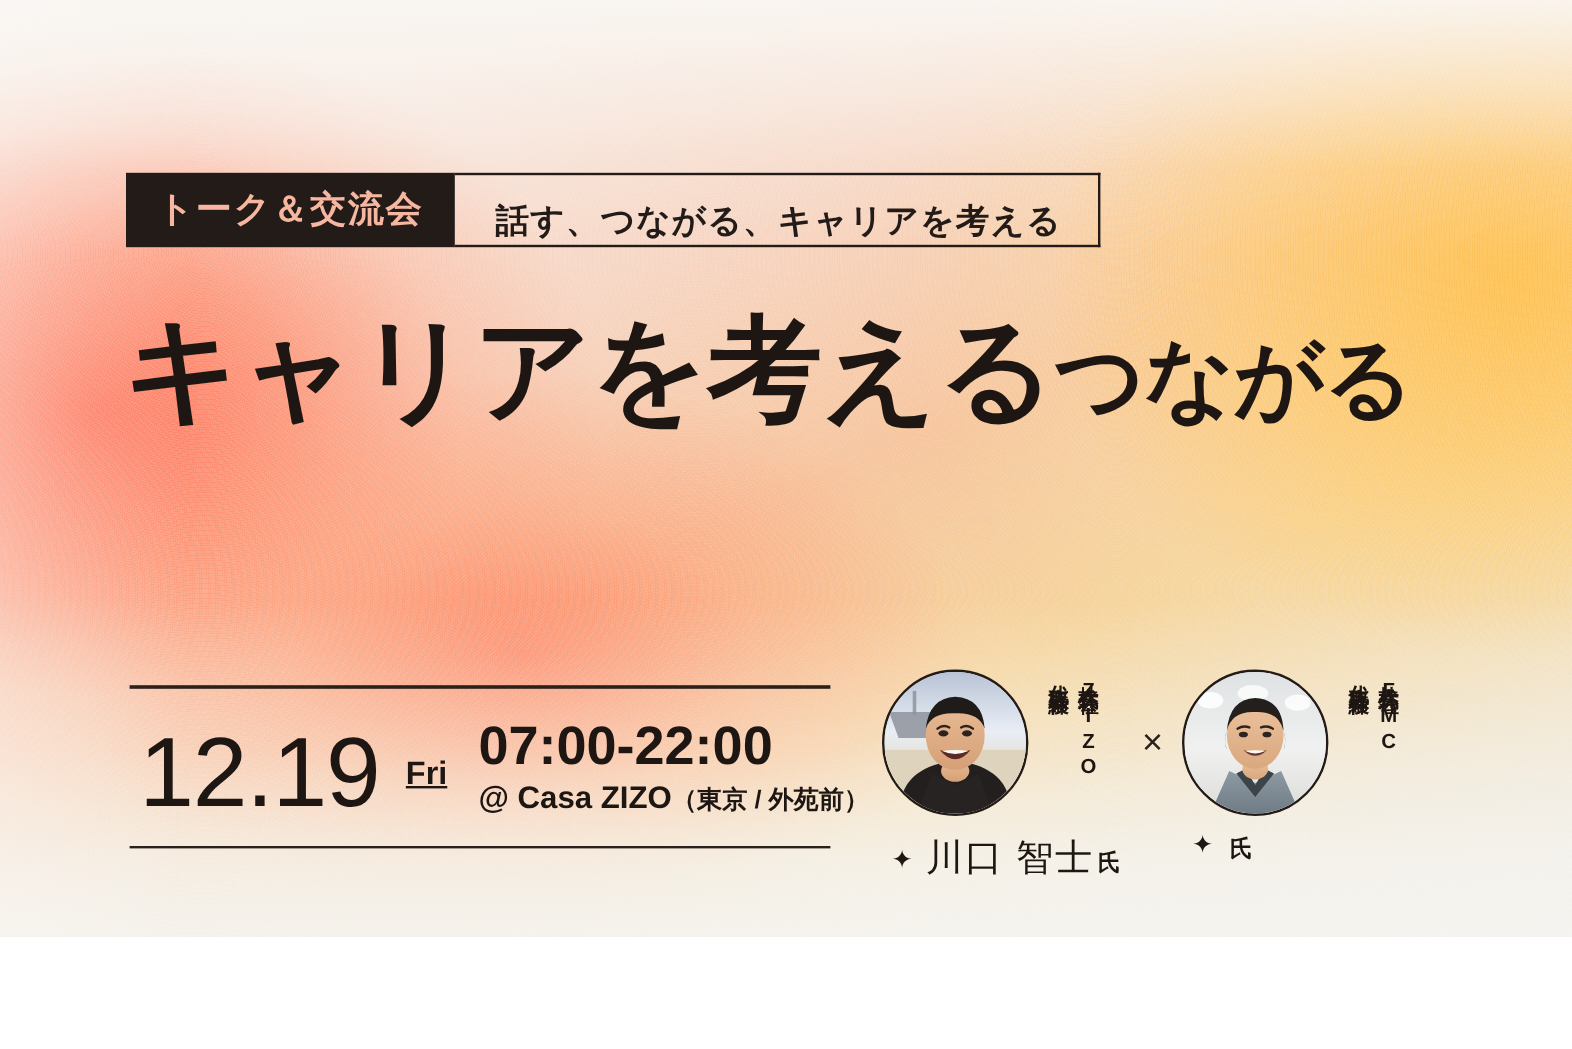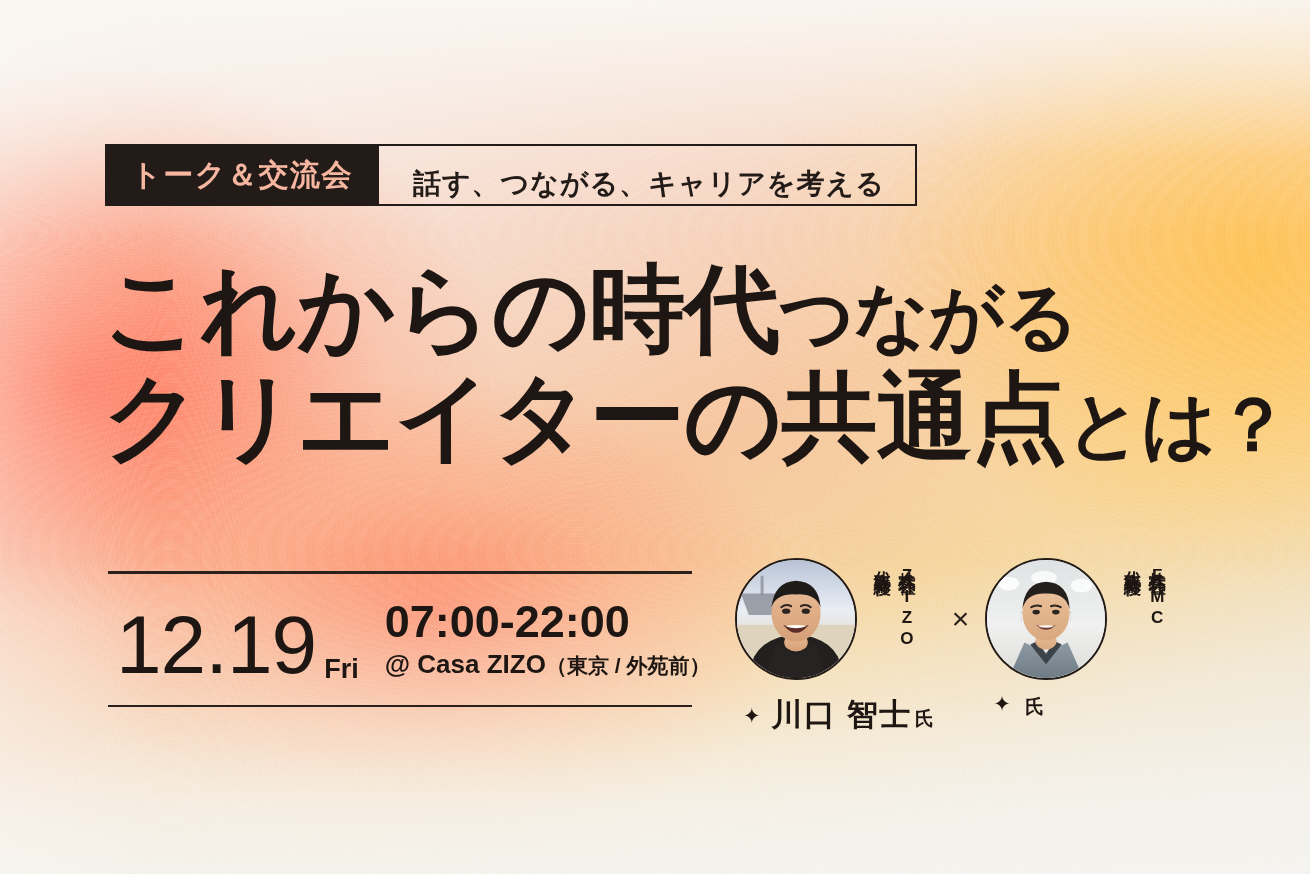--- a/index.html
+++ b/index.html
@@ -7,21 +7,21 @@
     padding: 0;
     background: #ffffff;
   }
   body {
     font-family: "Liberation Sans", "DejaVu Sans", sans-serif;
   }
 
   #banner {
     position: relative;
     width: 1310px;
-    height: 874px;
+    height: 781px;
     overflow: hidden;
     background: #f2efe9;
   }
 
   
   .bg-layer {
     position: absolute;
     inset: 0;
     pointer-events: none;
   }
@@ -164,34 +164,35 @@
     width: 100%;
   }
   .date-inner {
     display: flex;
     align-items: flex-end;
     padding: 24px 0 22px 8px;
     gap: 26px;
   }
   .date-main {
     display: flex;
-    align-items: flex-end;
+    align-items: center;
     color: #1d1612;
   }
   .date-num {
     font-size: 82px;
     font-weight: 300;
     letter-spacing: -1px;
     line-height: 0.92;
   }
   .date-dow {
     font-size: 27px;
     font-weight: 700;
-    margin-left: 8px;
+    margin-left: 22px;
     line-height: 1;
+    text-decoration: underline;
   }
   .date-right {
     color: #1d1612;
     padding-bottom: 2px;
   }
   .time-line {
     font-size: 45px;
     font-weight: 800;
     letter-spacing: 0px;
     line-height: 1.06;
@@ -265,21 +266,21 @@
   }
   .sparkle-icon {
     font-size: 21px;
     line-height: 1;
     margin-right: 11px;
     position: relative;
     top: -2px;
   }
   .name-main {
     font-size: 31px;
-    font-weight: 700;
+    font-weight: 400;
     letter-spacing: 1.5px;
   }
   .name-suffix {
     font-size: 19px;
     font-weight: 700;
     margin-left: 3px;
   }
 
   .x-sep {
     font-size: 30px;
@@ -305,24 +306,21 @@
 
   <div class="content">
 
     <div class="badge-row">
       <div class="badge-dark">トーク＆交流会</div>
       <div class="badge-outline">話す、つながる、キャリアを考える</div>
     </div>
 
     <div class="headline">
       <span class="hl-line">
-        <span class="hl-big">これからの時代</span><span class="hl-small">つながる</span>
-      </span>
-      <span class="hl-line">
-        <span class="hl-big">クリエイターの共通点</span><span class="hl-small">とは？</span>
+        <span class="hl-big">キャリアを考える</span><span class="hl-small">つながる</span>
       </span>
     </div>
 
     <div class="date-block">
       <div class="rule"></div>
       <div class="date-inner">
         <div class="date-main">
           <span class="date-num">12.19</span>
           <span class="date-dow">Fri</span>
         </div>

